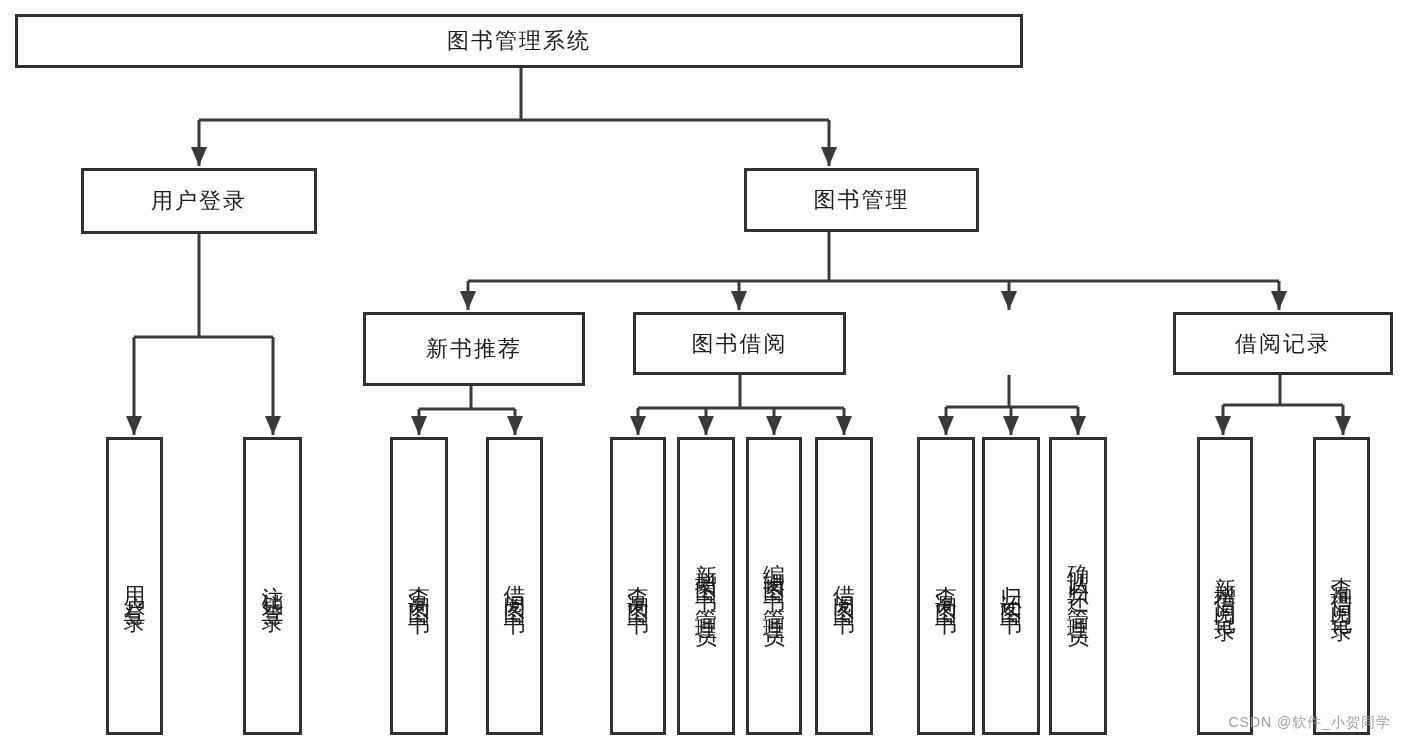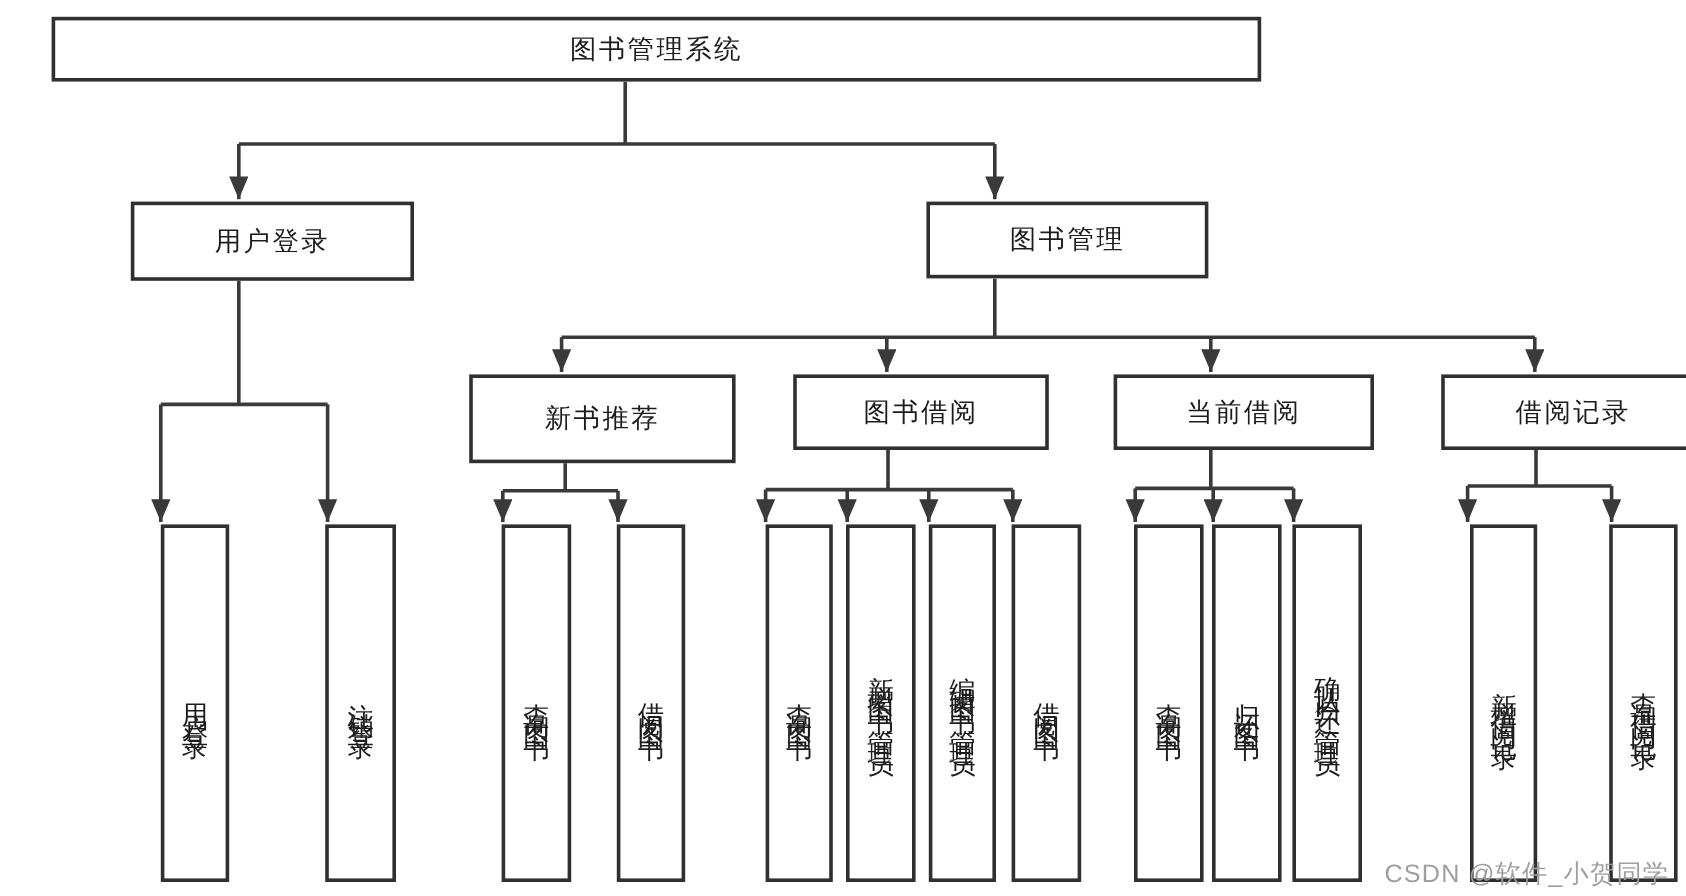--- a/index.html
+++ b/index.html
@@ -16,21 +16,20 @@
     box-sizing: border-box;
     border: 3px solid #303030;
     background: #ffffff;
     display: flex;
     align-items: center;
     justify-content: center;
     color: #1c1c1c;
     font-size: 22px;
     letter-spacing: 2px;
     white-space: nowrap;
-    margin-left: 28px;
   }
   .leaf {
     letter-spacing: 0;
   }
   .leaf .vlabel {
     writing-mode: vertical-rl;
     text-orientation: mixed;
     line-height: 1;
     letter-spacing: 9px;
     font-size: 22px;
@@ -47,21 +46,21 @@
     fill: none;
   }
   #connectors marker path {
     fill: #3a3a3a;
     stroke: none;
   }
   .watermark {
     position: absolute;
     top: 714px;
     right: 14px;
-    font-size: 21px;
+    font-size: 14px;
     color: #9e9e9e;
     letter-spacing: 1px;
     z-index: 5;
   }
 </style>
 </head>
 <body>
 
 <div id="stage">
 
@@ -113,21 +112,20 @@
     <line x1="1343" y1="405" x2="1343" y2="435" marker-end="url(#arrow)"></line>
   </svg>
 
   <div class="box" style="left:15px; top:14px; width:1008px; height:54px;">图书管理系统</div>
 
   <div class="box" style="left:81px; top:168px; width:236px; height:66px;">用户登录</div>
   <div class="box" style="left:744px; top:168px; width:235px; height:64px;">图书管理</div>
 
   <div class="box" style="left:363px; top:312px; width:222px; height:74px;">新书推荐</div>
   <div class="box" style="left:633px; top:312px; width:213px; height:63px;">图书借阅</div>
-  <div class="box" style="left:900px; top:312px; width:217px; height:63px;">当前借阅</div>
   <div class="box" style="left:1173px; top:312px; width:220px; height:63px;">借阅记录</div>
 
   <div class="box leaf" style="left:106px; top:437px; width:57px; height:298px;">
     <span class="vlabel">用户登录</span>
   </div>
   <div class="box leaf" style="left:243px; top:437px; width:59px; height:298px;">
     <span class="vlabel">注销登录</span>
   </div>
 
   <div class="box leaf" style="left:390px; top:437px; width:58px; height:298px;">

